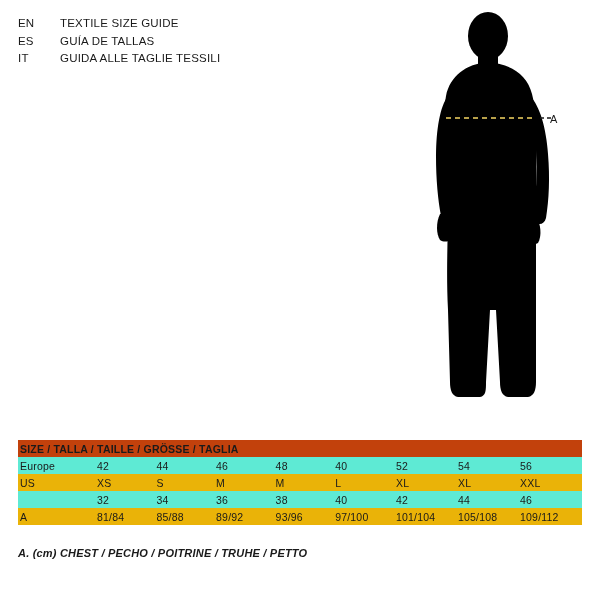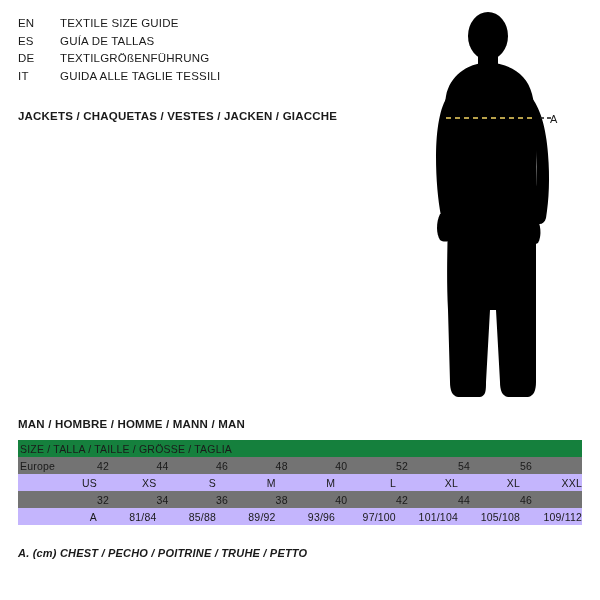--- a/index.html
+++ b/index.html
@@ -99,29 +99,28 @@
     border-collapse: collapse;
     font-size: 10.5px;
   }
   .size-table td {
     padding: 0;
     height: 17px;
     vertical-align: middle;
     letter-spacing: 0.2px;
   }
   .row-head td {
-    background: #15803d;
-    font-weight: normal;
+    background: #c2410c;
+    font-weight: bold;
   }
   .row-alt td {
-    background: #737373;
+    background: #5eead4;
   }
   .row-plain td {
-    background: #c4b5fd;
-    text-align: right;
+    background: #eab308;
   }
   .col-label {
     width: 88px;
     padding-left: 2px !important;
   }
   .col-val {
     width: 68px;
     text-align: left;
   }
 
@@ -143,31 +142,26 @@
   <div class="lang-block">
     <div class="lang-row">
       <span class="lang-code">EN</span>
       <span class="lang-text">TEXTILE SIZE GUIDE</span>
     </div>
     <div class="lang-row">
       <span class="lang-code">ES</span>
       <span class="lang-text">GUÍA DE TALLAS</span>
     </div>
     <div class="lang-row">
-      <span class="lang-code">DE</span>
-      <span class="lang-text">TEXTILGRÖßENFÜHRUNG</span>
-    </div>
-    <div class="lang-row">
       <span class="lang-code">IT</span>
       <span class="lang-text">GUIDA ALLE TAGLIE TESSILI</span>
     </div>
   </div>
 
   <div class="category-block">
-    <div class="category-line">JACKETS / CHAQUETAS / VESTES / JACKEN / GIACCHE</div>
   </div>
 
   <div class="figure-wrap">
     <svg class="figure-svg" width="200" height="400" viewBox="0 0 200 400">
       <g fill="#000000">
 
         <ellipse cx="88" cy="26" rx="20" ry="24"></ellipse>
 
         <rect x="78" y="44" width="20" height="14"></rect>
 
@@ -208,21 +202,20 @@
 
         <path d="M136 206 C 141 214, 142 226, 138 233 C 132 237, 126 232, 125 224 C 124 215, 127 208, 130 204 Z"></path>
       </g>
 
       <line x1="46" y1="108" x2="134" y2="108" stroke="#b8a14a" stroke-width="2" stroke-dasharray="5,4"></line>
       <line x1="140" y1="108" x2="152" y2="108" stroke="#1a1a1a" stroke-width="1.4" stroke-dasharray="4,3"></line>
     </svg>
     <div class="measure-label">A</div>
   </div>
 
-  <div class="man-title">MAN / HOMBRE / HOMME / MANN / MAN</div>
 
   <table class="size-table">
     <tbody>
       <tr class="row-head">
         <td class="col-label" colspan="9">SIZE / TALLA / TAILLE / GRÖSSE / TAGLIA</td>
       </tr>
       <tr class="row-alt">
         <td class="col-label">Europe</td>
         <td class="col-val">42</td>
         <td class="col-val">44</td>

